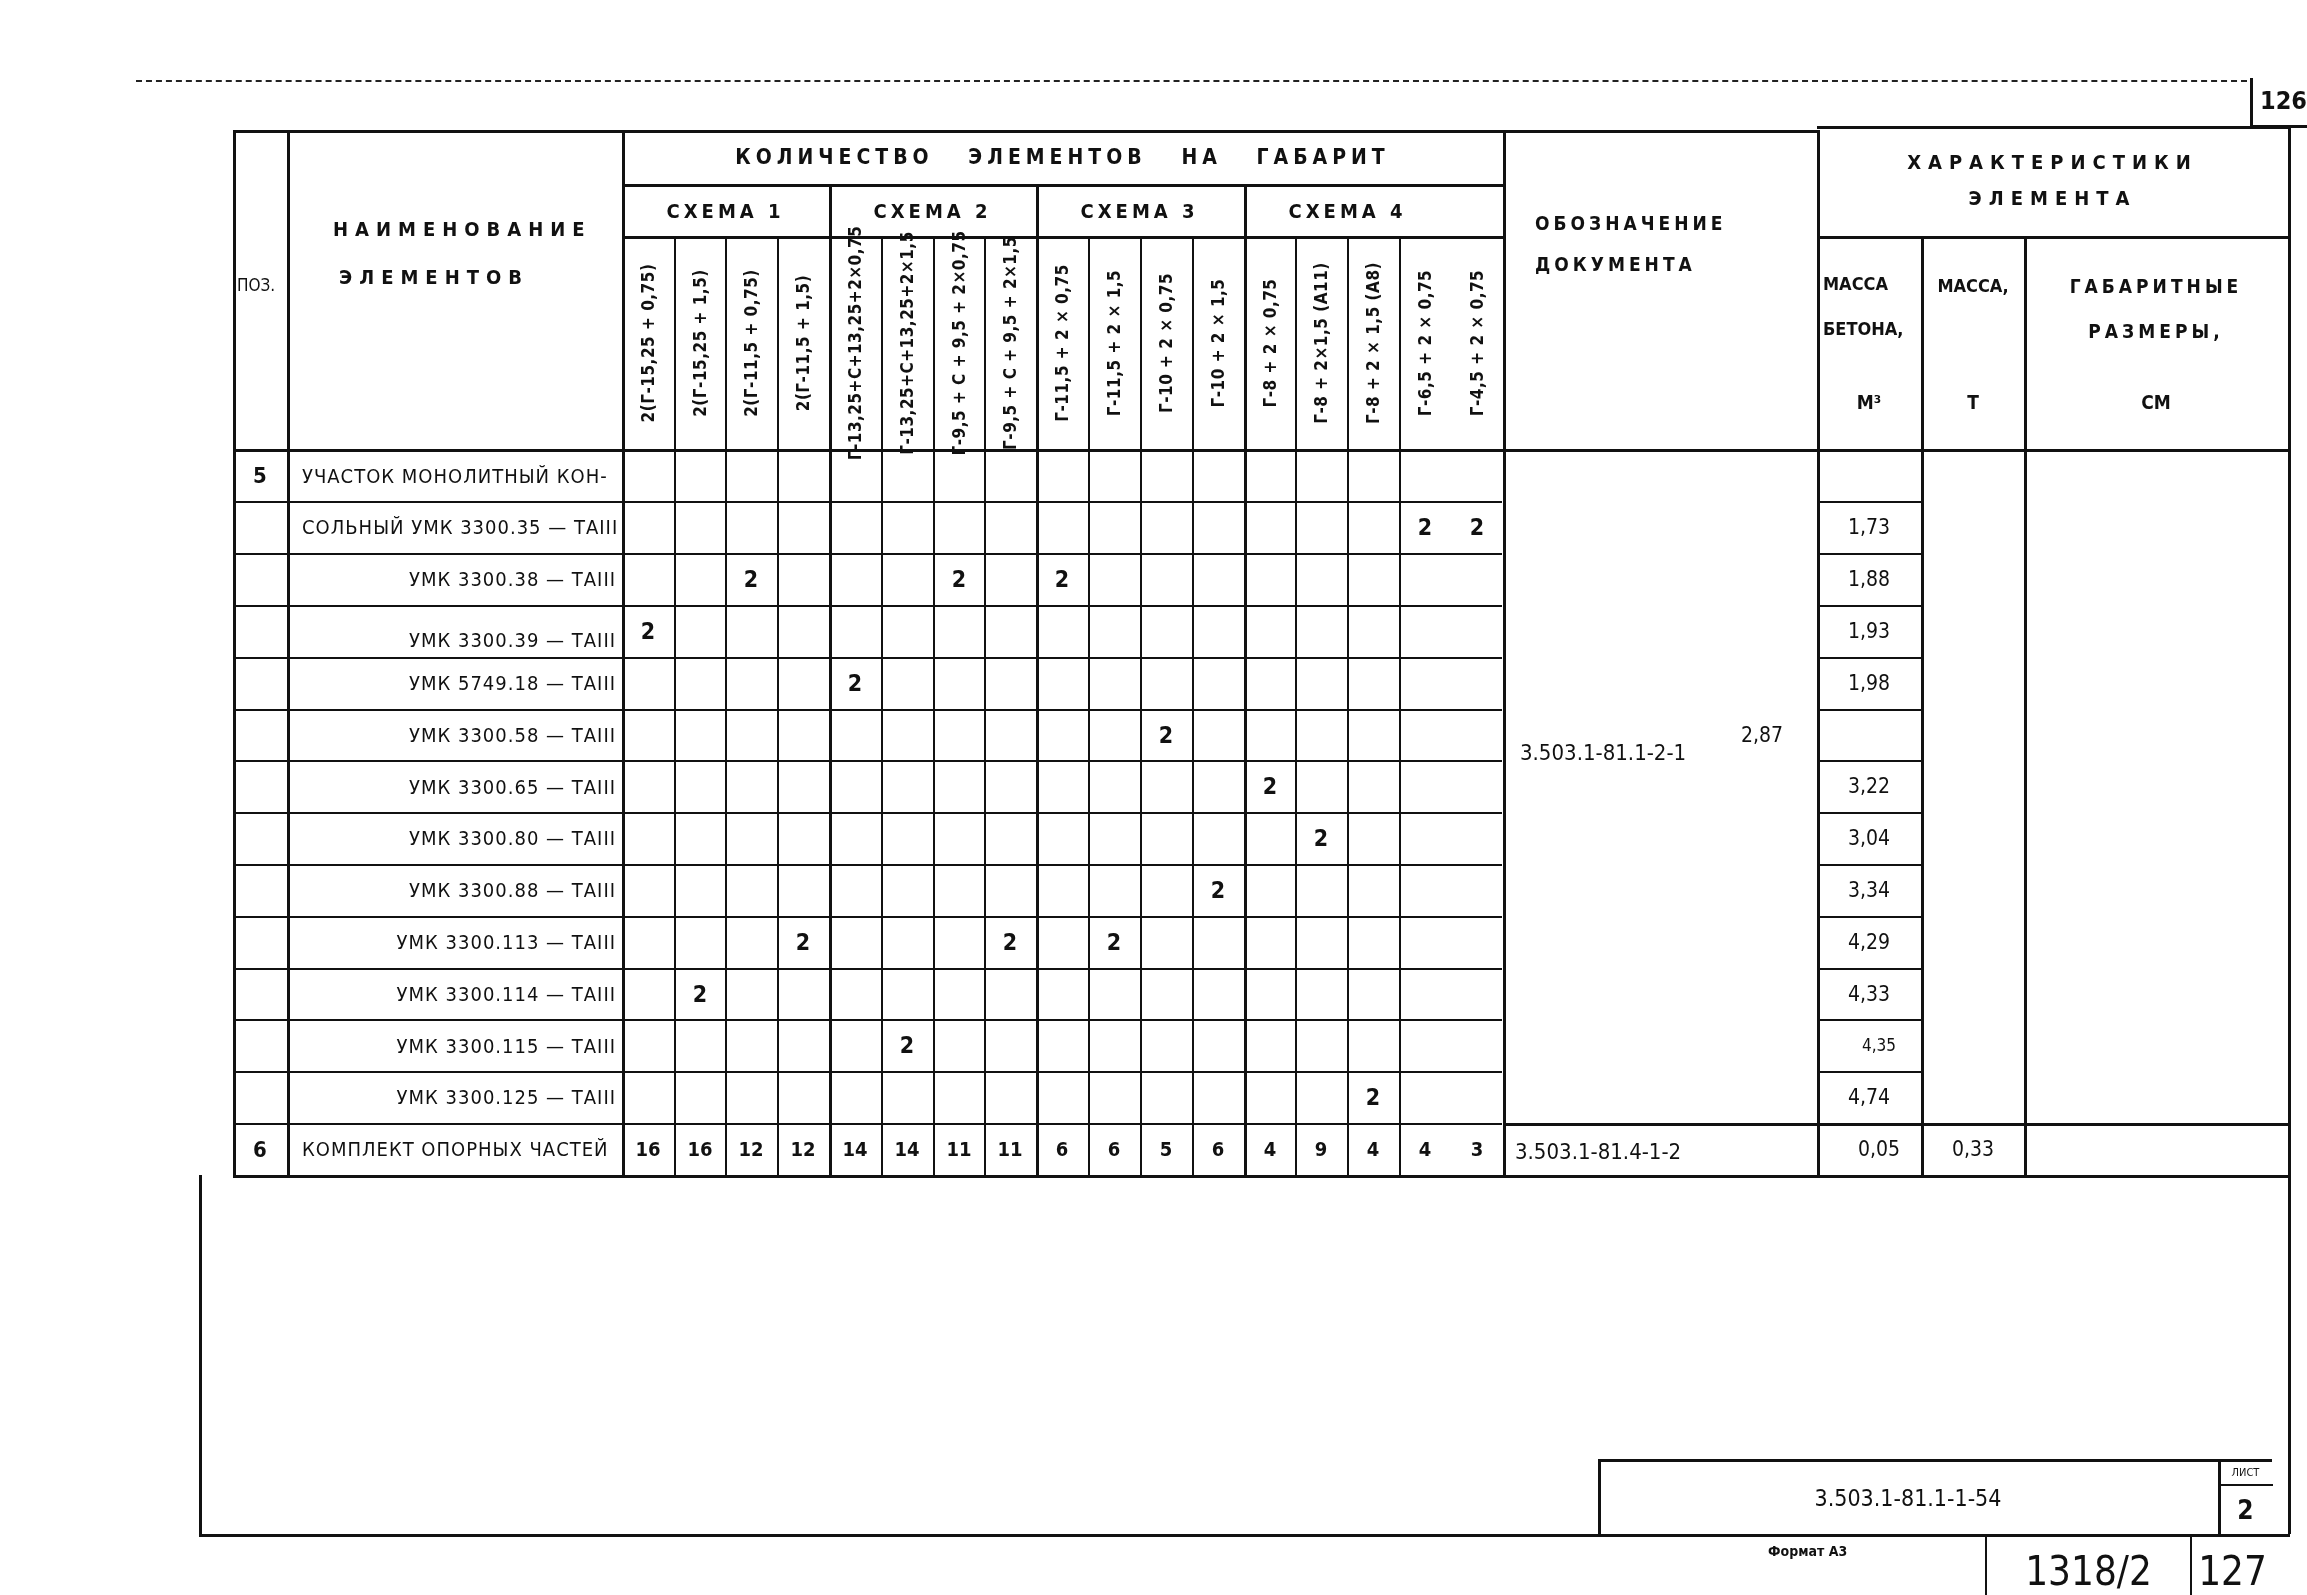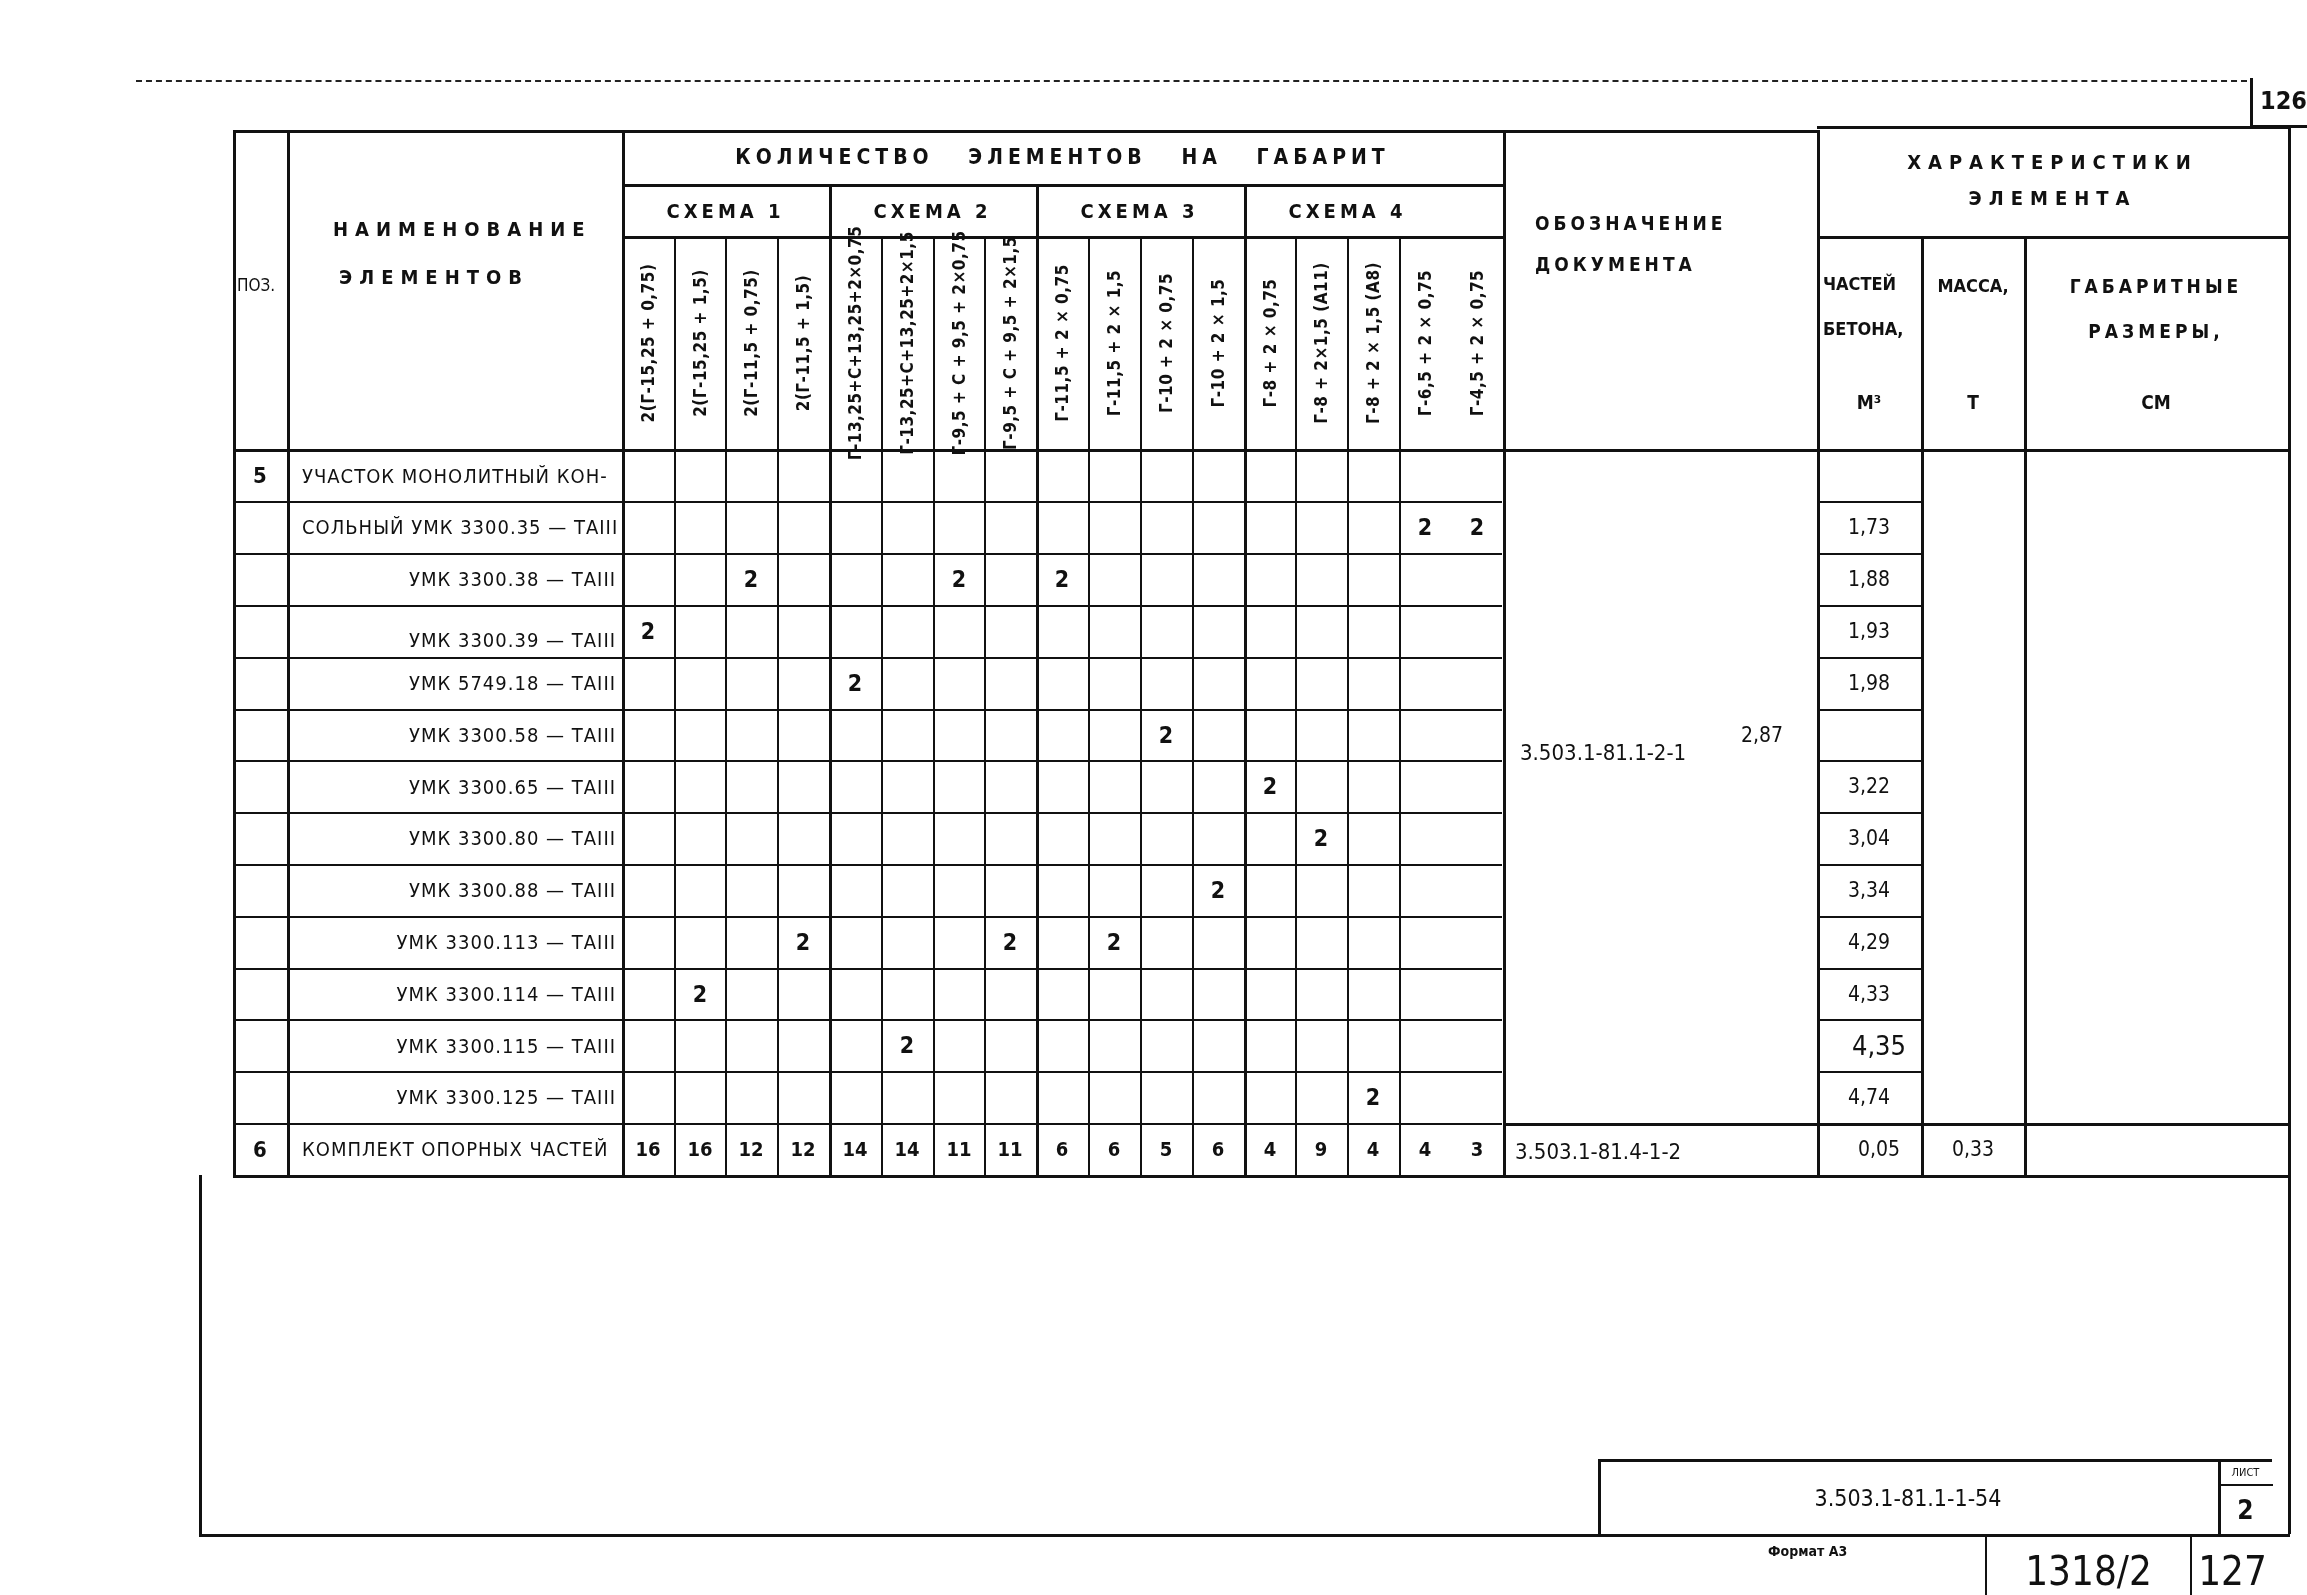--- a/index.html
+++ b/index.html
@@ -38,21 +38,21 @@
 <div class="txt hdr" style="left:339px; top:265px; font-size:20px;">ЭЛЕМЕНТОВ</div>
 
 <div class="cell-c" style="left:622px; top:130px; width:881px; height:54px; font-size:21px; letter-spacing:5px; white-space:pre;">КОЛИЧЕСТВО   ЭЛЕМЕНТОВ   НА   ГАБАРИТ</div>
 
 <div class="txt hdr" style="left:1535px; top:212px; font-size:19px; letter-spacing:4px;">ОБОЗНАЧЕНИЕ</div>
 <div class="txt hdr" style="left:1535px; top:253px; font-size:19px; letter-spacing:4px;">ДОКУМЕНТА</div>
 
 <div class="cell-c" style="left:1817px; top:142px; width:471px; height:40px; font-size:20px; letter-spacing:7px;">ХАРАКТЕРИСТИКИ</div>
 <div class="cell-c" style="left:1817px; top:178px; width:471px; height:40px; font-size:20px; letter-spacing:7px;">ЭЛЕМЕНТА</div>
 
-<div class="txt" style="left:1823px; top:273px; font-size:18px;">ЧАСТЕЙ</div>
+<div class="txt" style="left:1823px; top:273px; font-size:18px;">МАССА</div>
 <div class="txt" style="left:1823px; top:318px; font-size:18px;">БЕТОНА,</div>
 <div class="cell-c" style="left:1817px; top:384px; width:104px; height:35px; font-size:19px;">М³</div>
 
 <div class="cell-c" style="left:1921px; top:268px; width:104px; height:35px; font-size:18px;">МАССА,</div>
 <div class="cell-c" style="left:1921px; top:384px; width:104px; height:35px; font-size:19px;">Т</div>
 
 <div class="cell-c" style="left:2024px; top:268px; width:264px; height:35px; font-size:19px; letter-spacing:4px;">ГАБАРИТНЫЕ</div>
 <div class="cell-c" style="left:2024px; top:313px; width:264px; height:35px; font-size:19px; letter-spacing:4px;">РАЗМЕРЫ,</div>
 <div class="cell-c" style="left:2024px; top:384px; width:264px; height:35px; font-size:19px;">СМ</div>
 
@@ -422,21 +422,21 @@
 <div class="cell-c num" style="left:984px;top:1019px;width:52px;height:52px;font-size:23px;"></div>
 <div class="cell-c num" style="left:1036px;top:1019px;width:52px;height:52px;font-size:23px;"></div>
 <div class="cell-c num" style="left:1088px;top:1019px;width:52px;height:52px;font-size:23px;"></div>
 <div class="cell-c num" style="left:1140px;top:1019px;width:52px;height:52px;font-size:23px;"></div>
 <div class="cell-c num" style="left:1192px;top:1019px;width:52px;height:52px;font-size:23px;"></div>
 <div class="cell-c num" style="left:1244px;top:1019px;width:52px;height:52px;font-size:23px;"></div>
 <div class="cell-c num" style="left:1295px;top:1019px;width:52px;height:52px;font-size:23px;"></div>
 <div class="cell-c num" style="left:1347px;top:1019px;width:52px;height:52px;font-size:23px;"></div>
 <div class="cell-c num" style="left:1399px;top:1019px;width:52px;height:52px;font-size:23px;"></div>
 <div class="cell-c num" style="left:1451px;top:1019px;width:52px;height:52px;font-size:23px;"></div>
-<div class="cell-c" style="left:1817px;top:1019px;width:124px;height:52px;font-size:27px;font-weight:normal;text-align:right;">4,35</div>
+<div class="cell-c" style="left:1817px;top:1019px;width:124px;height:52px;font-size:17px;font-weight:normal;text-align:right;">4,35</div>
 <div class="cell-c" style="left:1921px;top:1019px;width:104px;height:52px;font-size:21px;font-weight:normal;"></div>
 <div class="hl" style="left:233px;top:1071px;width:1269px;height:2px;"></div>
 <div class="hl" style="left:1817px;top:1071px;width:104px;height:2px;"></div>
 <div class="cell-c num" style="left:233px;top:1071px;width:54px;height:52px;"></div>
 <div class="txt name" style="top: 1085px; right: 1691px; font-weight: normal;">УМК   3300.125 — ТАIII</div>
 <div class="cell-c num" style="left:622px;top:1071px;width:52px;height:52px;font-size:23px;"></div>
 <div class="cell-c num" style="left:674px;top:1071px;width:52px;height:52px;font-size:23px;"></div>
 <div class="cell-c num" style="left:725px;top:1071px;width:52px;height:52px;font-size:23px;"></div>
 <div class="cell-c num" style="left:777px;top:1071px;width:52px;height:52px;font-size:23px;"></div>
 <div class="cell-c num" style="left:829px;top:1071px;width:52px;height:52px;font-size:23px;"></div>

